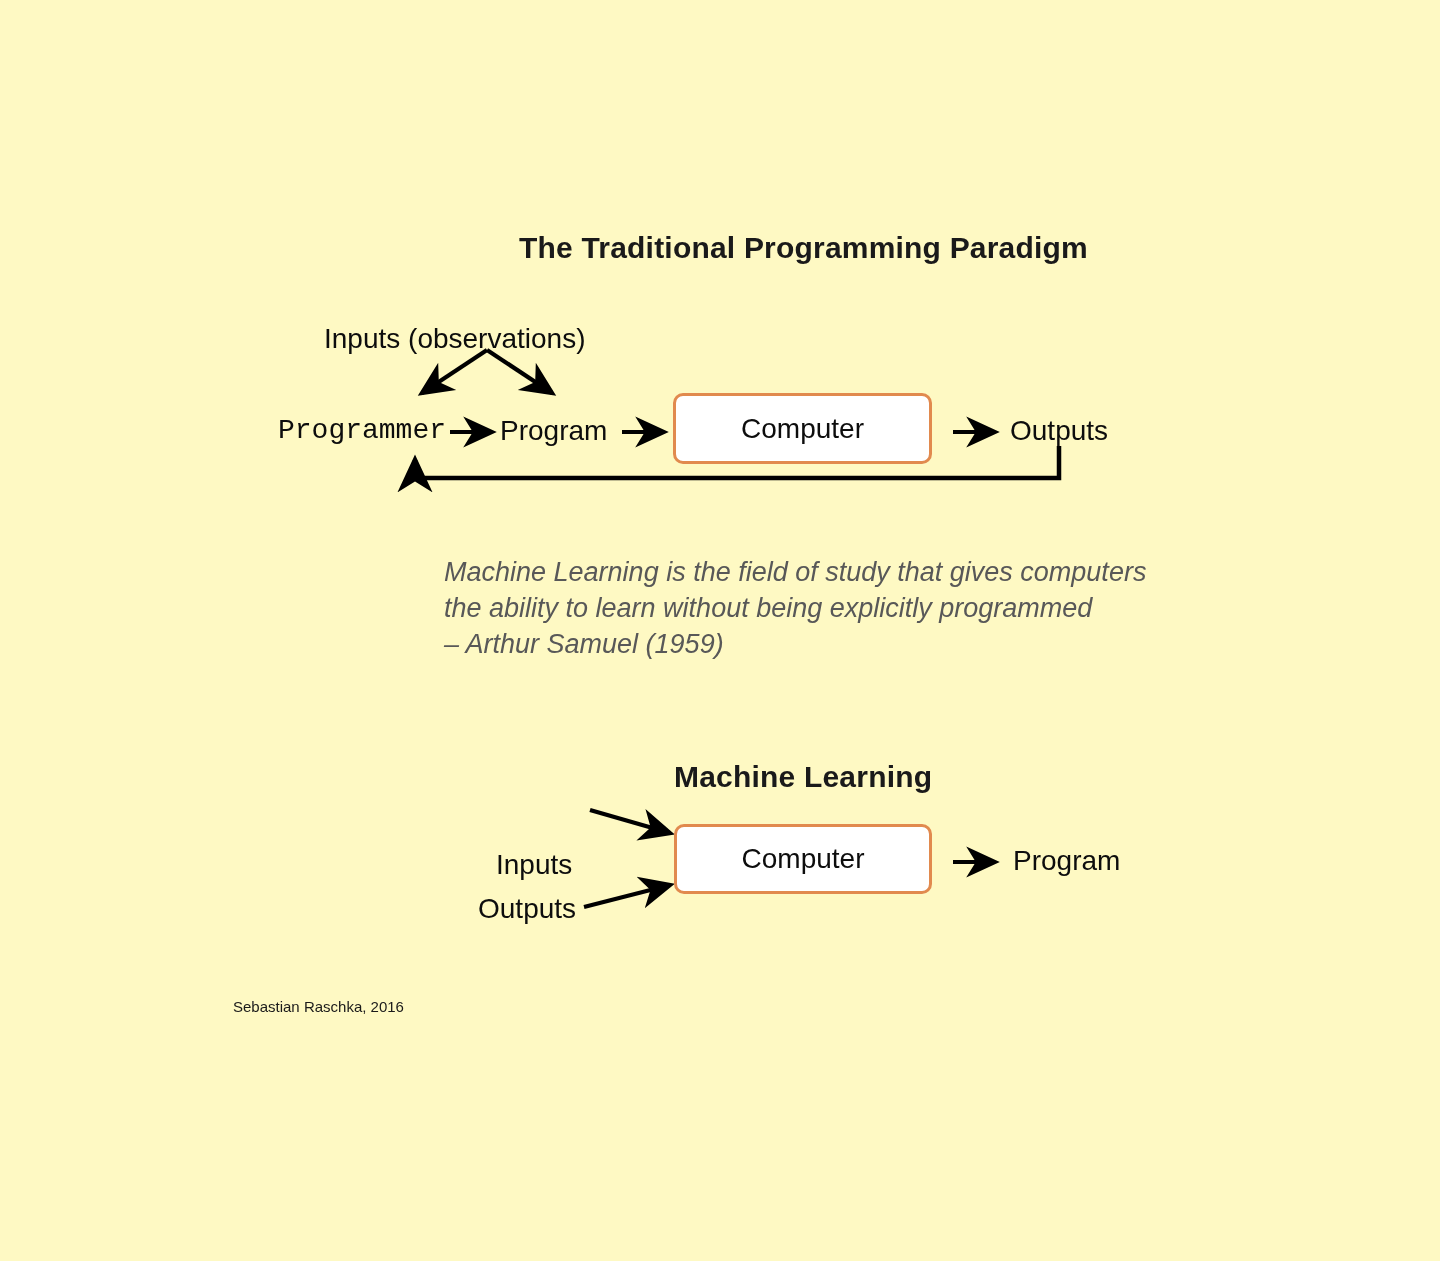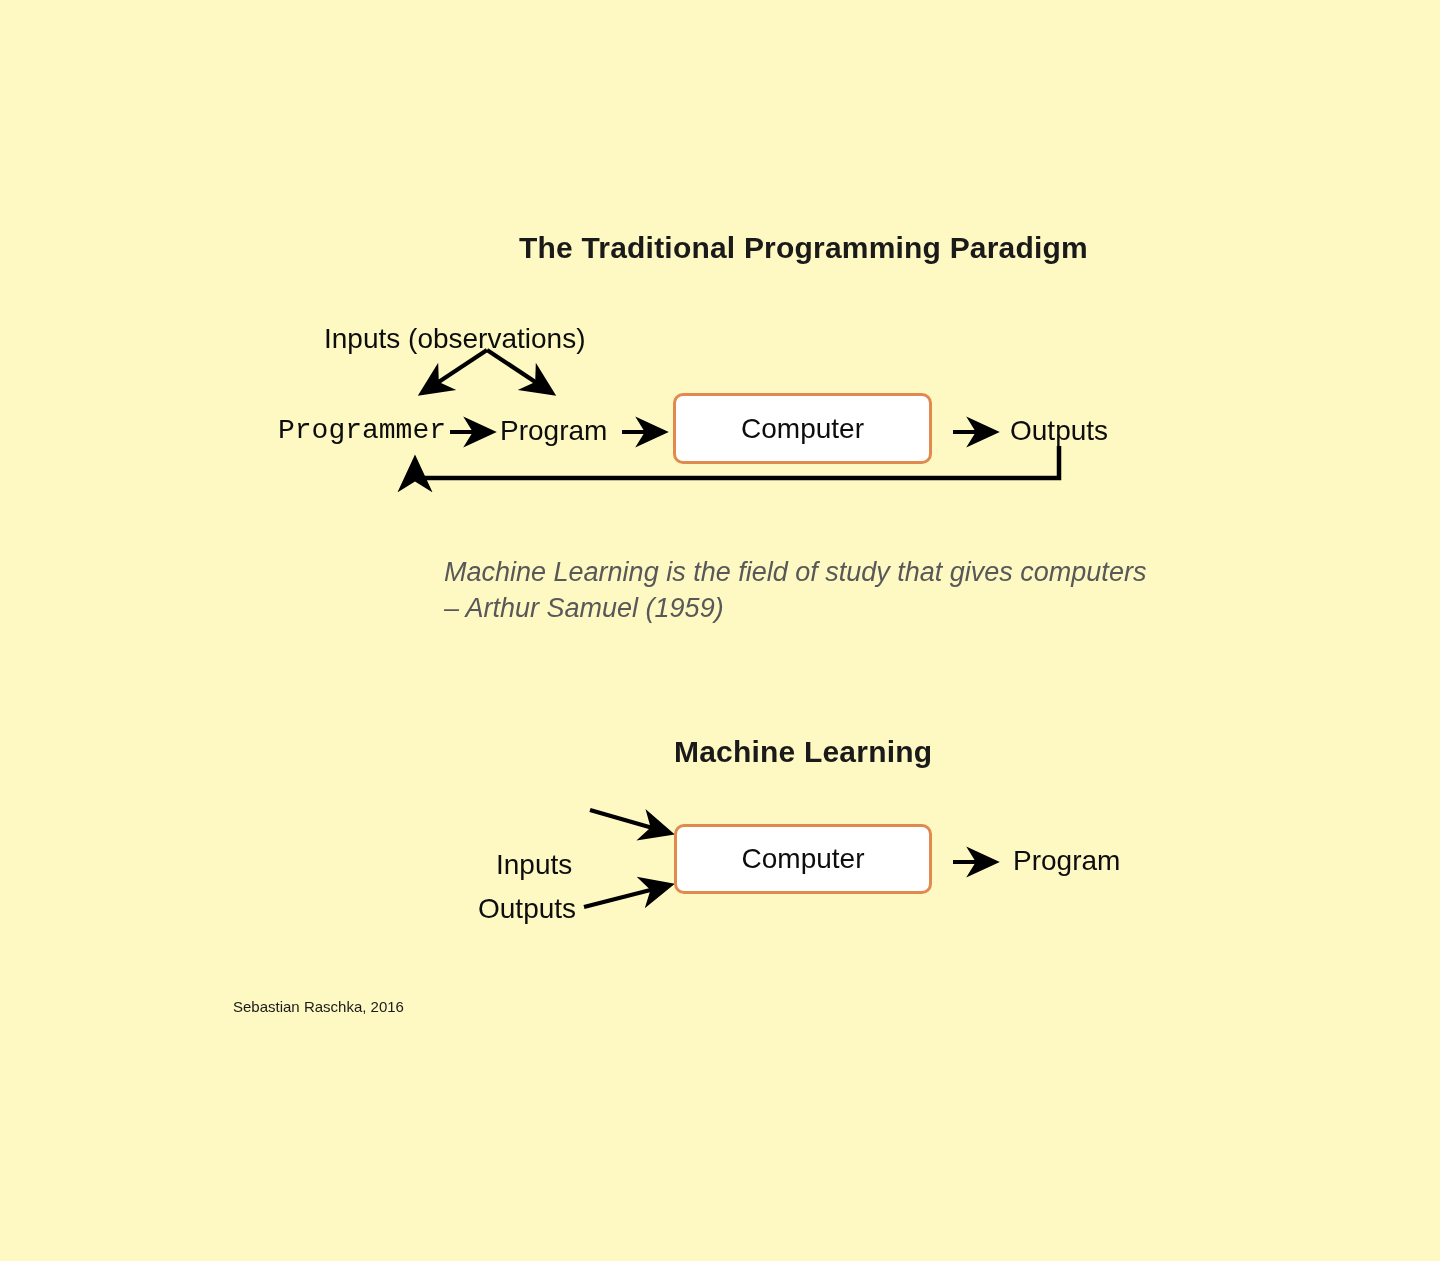--- a/index.html
+++ b/index.html
@@ -100,24 +100,25 @@
   </svg>
 
   <div class="abs node-label" style="left:1010px; top:415px;">Outputs</div>
 
   <svg class="abs" style="left:405px; top:446px;" width="670" height="42">
     <path d="M654,0 L654,32 L10,32 L10,14" stroke="#000000" stroke-width="4.5" fill="none" marker-end="url(#ah-blk)"></path>
   </svg>
 
   <div class="abs" style="left:444px; top:554px;">
     <div class="quote">Machine Learning is the field of study that gives computers</div>
+    <div class="quote">the ability to learn without being explicitly programmed</div>
     <div class="quote">– Arthur Samuel (1959)</div>
   </div>
 
-  <div class="abs section-title" style="left:674px; top:735px;">Machine Learning</div>
+  <div class="abs section-title" style="left:674px; top:760px;">Machine Learning</div>
 
   <div class="abs node-label" style="left:496px; top:849px;">Inputs</div>
 
   <svg class="abs" style="left:588px; top:805px;" width="92" height="40">
     <line x1="2" y1="5" x2="82" y2="28" stroke="#000000" stroke-width="4.2" marker-end="url(#ah-blk)"></line>
   </svg>
 
   <div class="abs node-label" style="left:478px; top:893px;">Outputs</div>
 
   <svg class="abs" style="left:582px; top:875px;" width="96" height="40">

